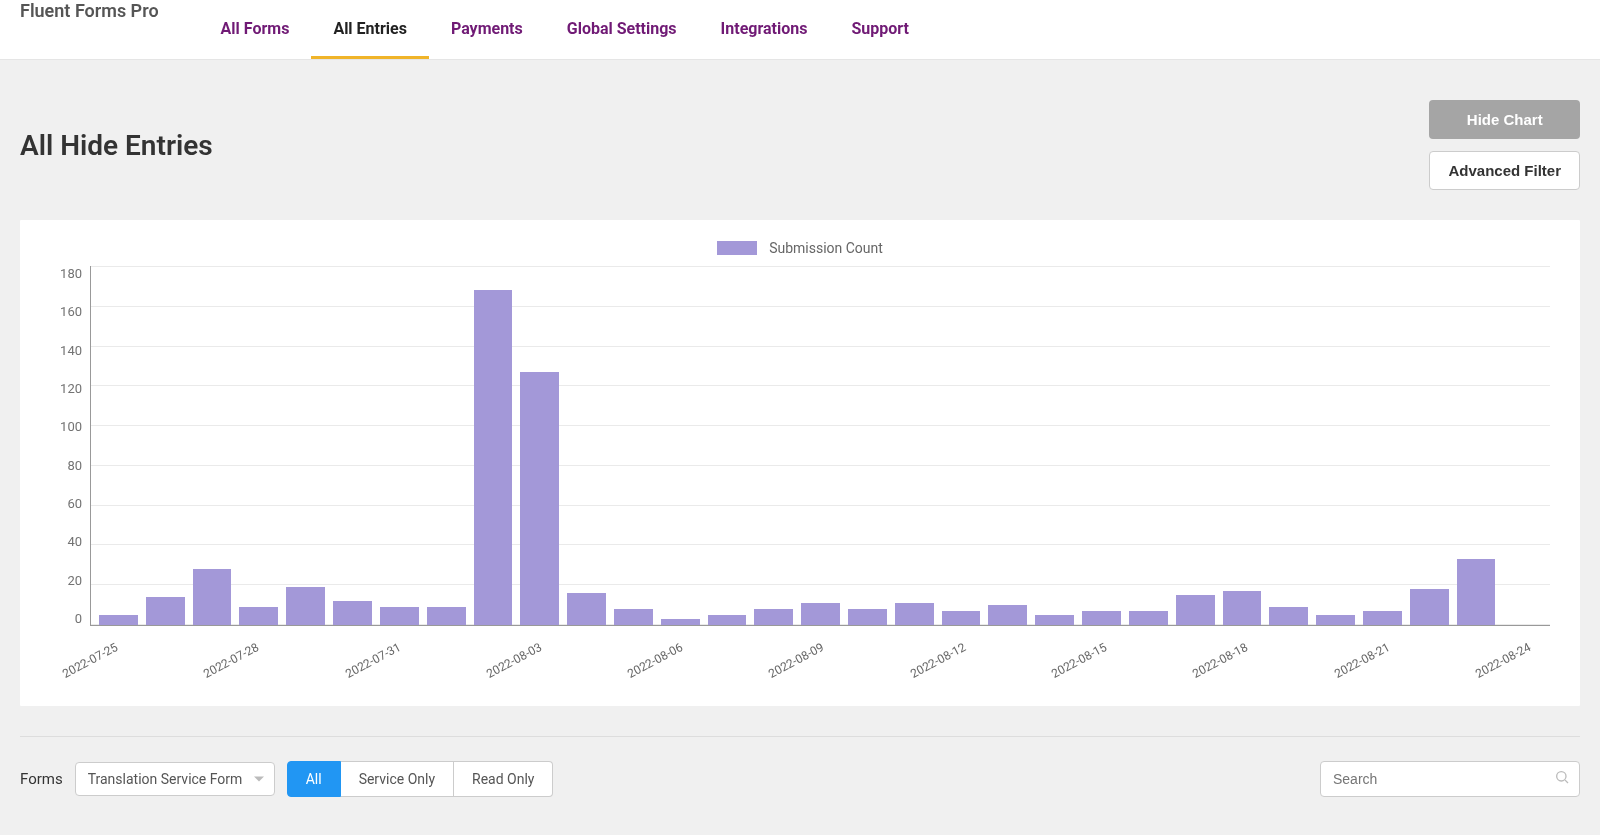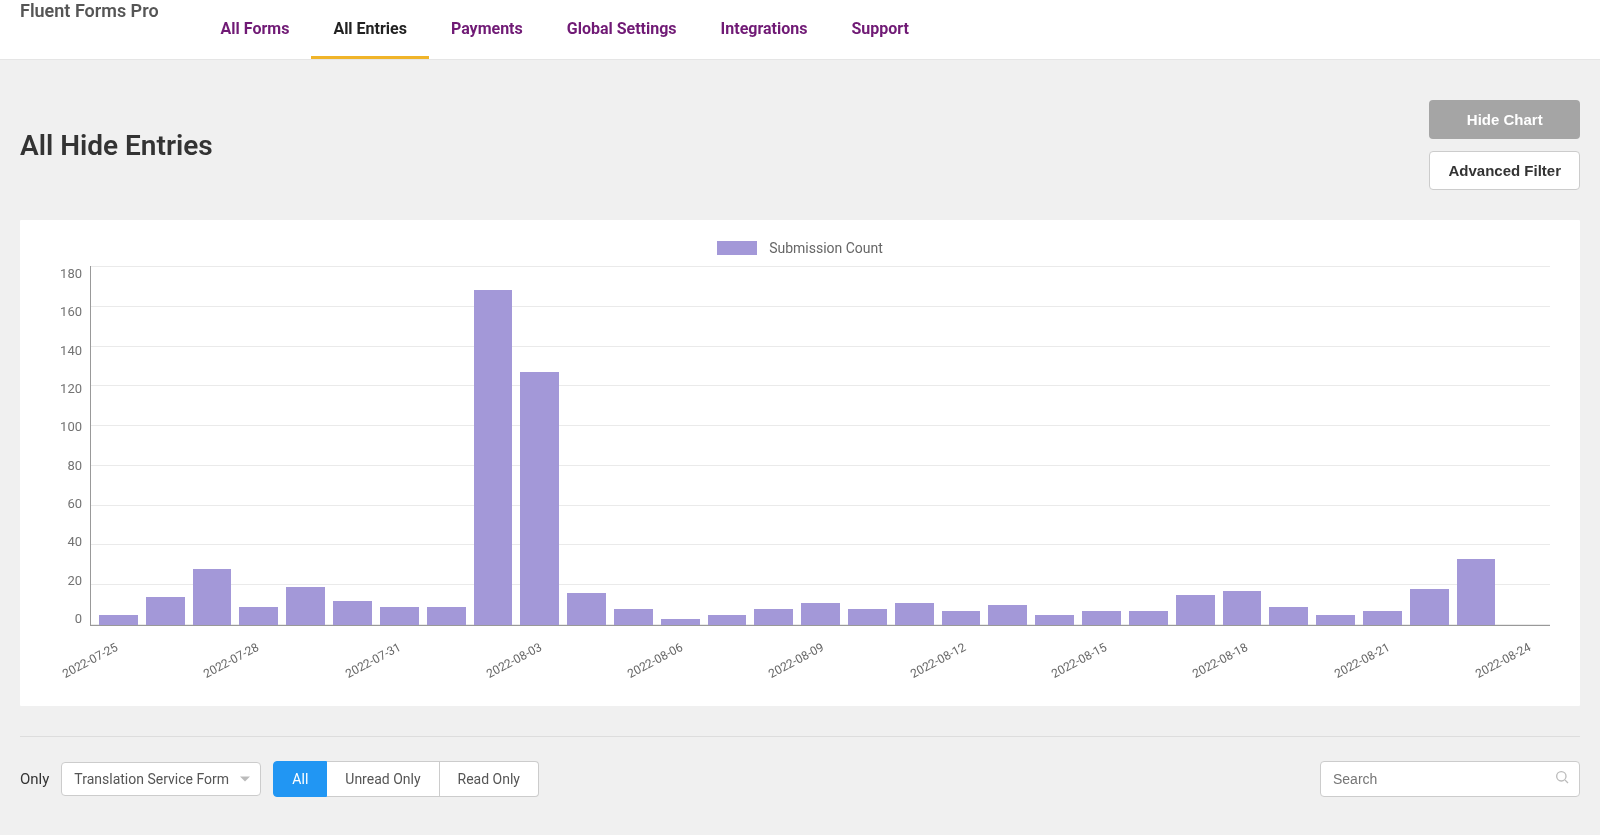--- a/index.html
+++ b/index.html
@@ -156,25 +156,25 @@
             <div class="xlabel" style="right: 1.6129%;">2022-08-24</div>
           </div>
       </div>
     </div>
   </div>
 
   <hr class="divider">
 
   <div class="filters-row">
     <div class="filters-left">
-      <span class="form-label">Only</span>
+      <span class="form-label">Forms</span>
       <div class="select-box">Translation Service Form</div>
       <div class="seg-group" id="segs">
           <div class="seg active">All</div>
-          <div class="seg">Unread Only</div>
+          <div class="seg">Service Only</div>
           <div class="seg">Read Only</div>
         </div>
     </div>
     <div class="search-wrap">
       <input class="search-input" placeholder="Search" style="">
       <span class="search-icon">
         <svg width="16" height="16" viewBox="0 0 24 24" fill="none" stroke="currentColor" stroke-width="2">
             <circle cx="11" cy="11" r="7"></circle>
             <line x1="21" y1="21" x2="16.65" y2="16.65"></line>
           </svg>

